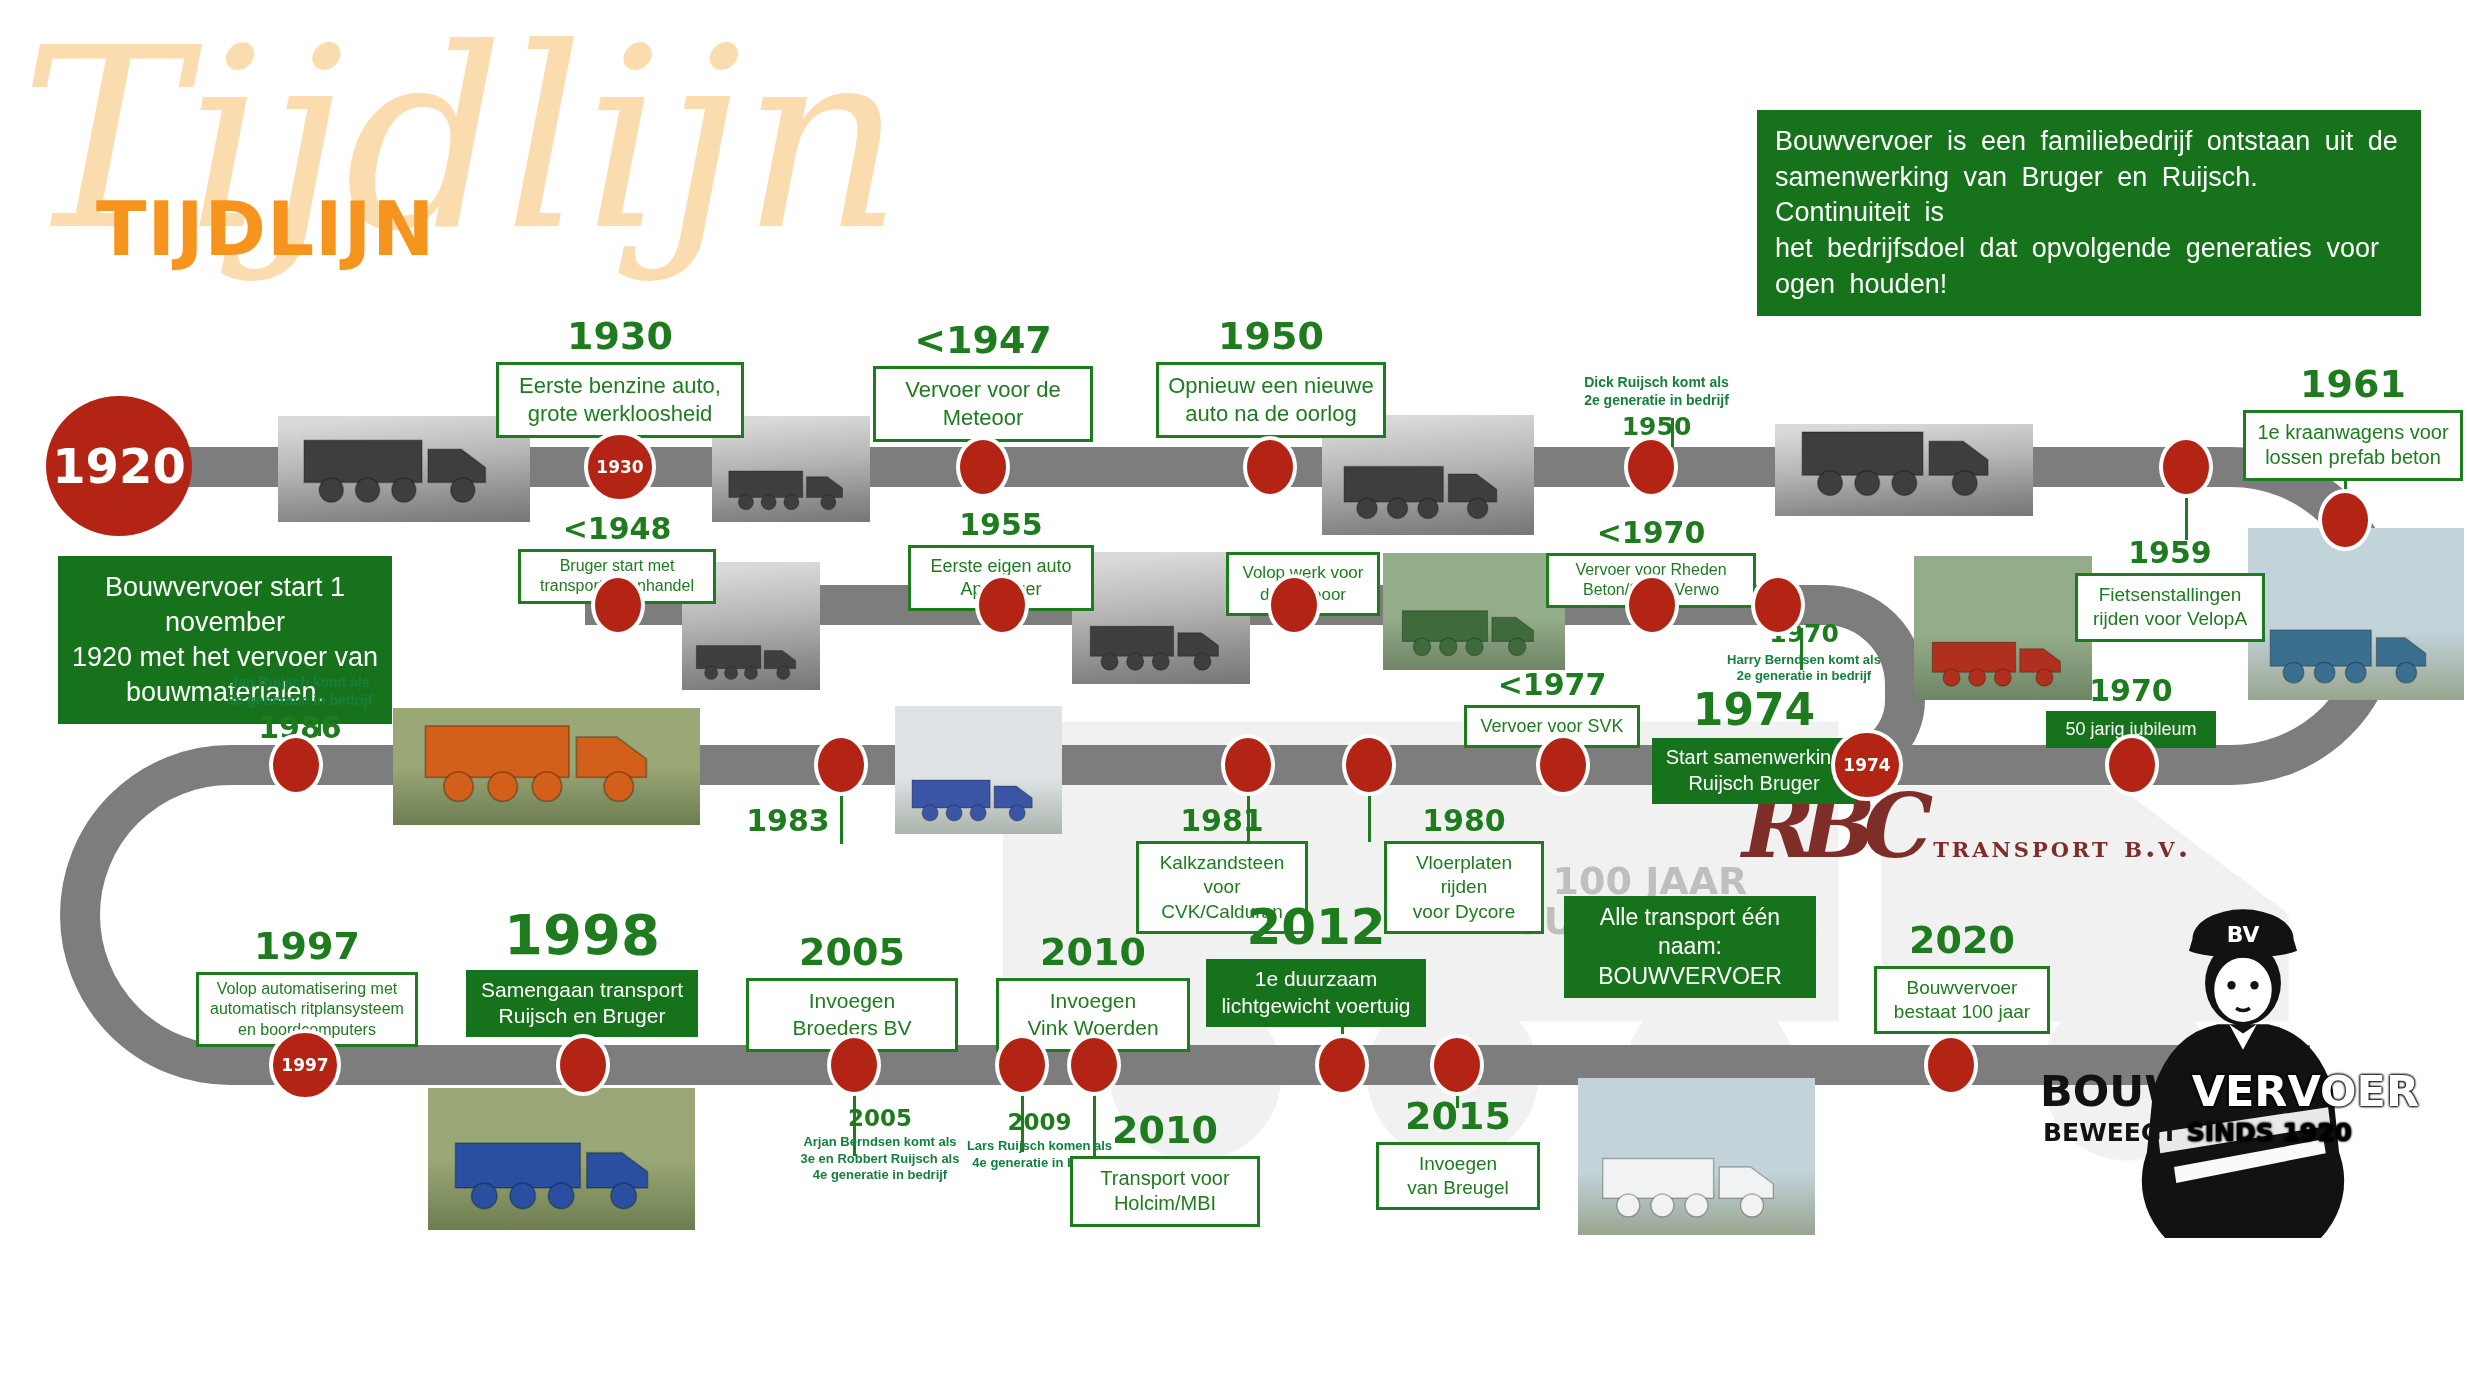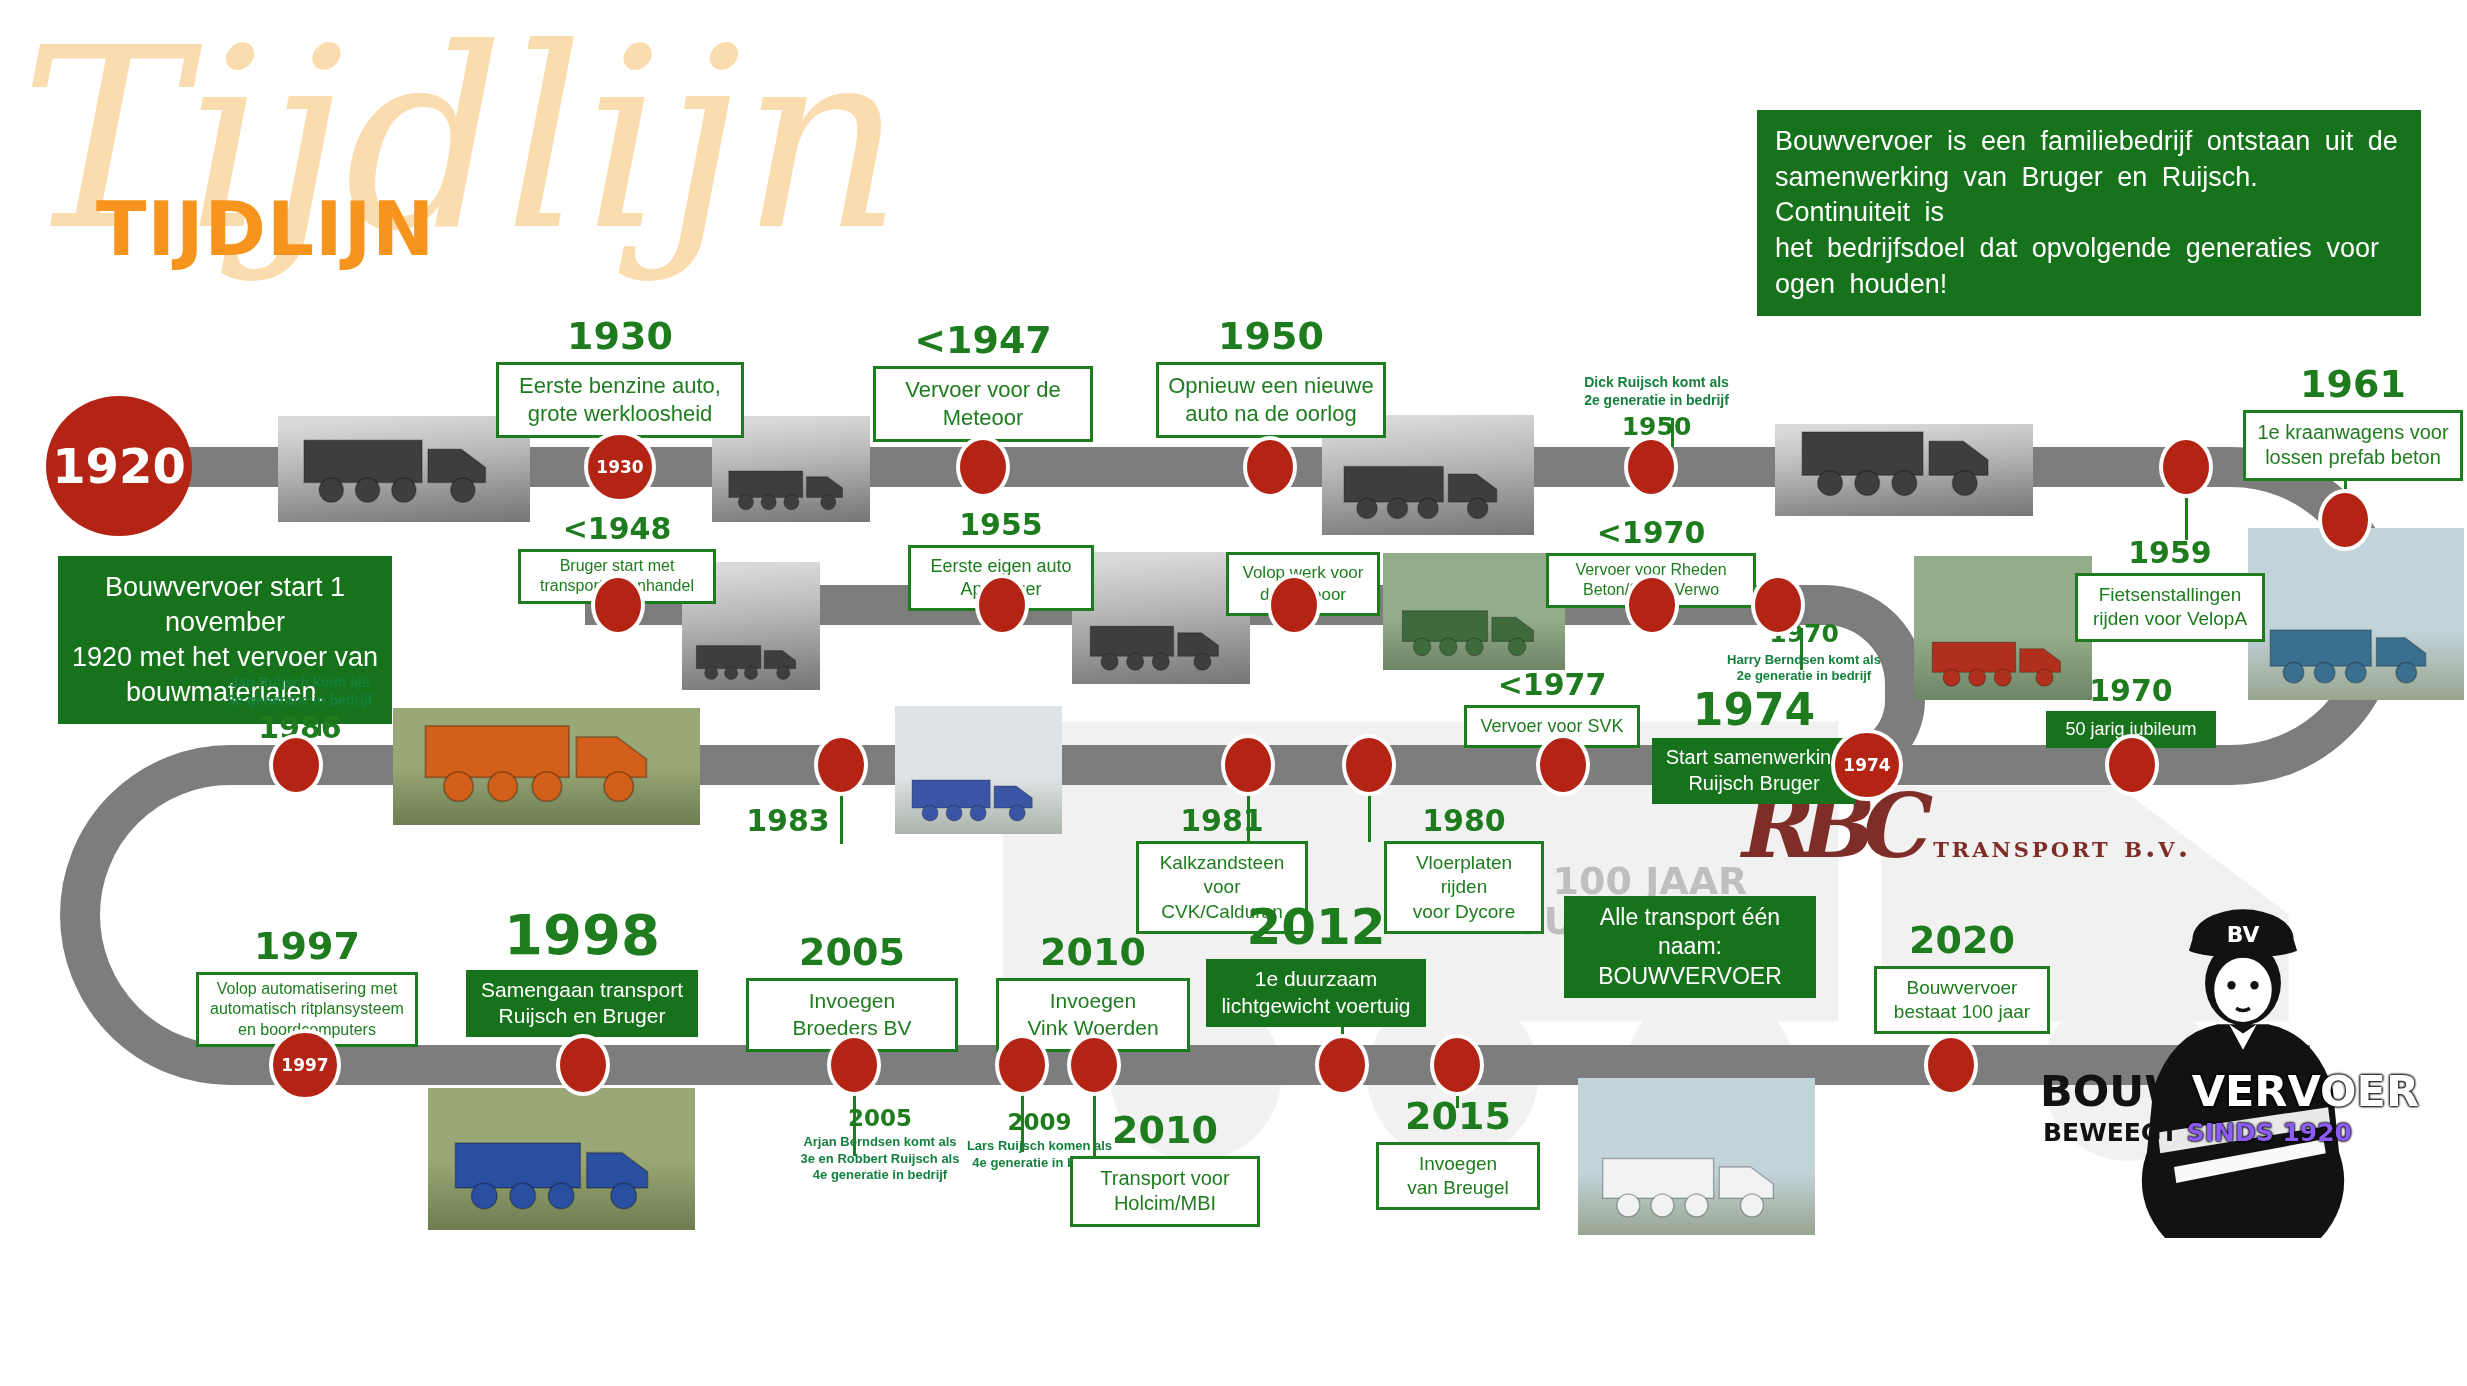--- a/index.html
+++ b/index.html
@@ -58,21 +58,21 @@
     font-size:30px;margin-left:14px;letter-spacing:3px;}
   
   #bvman{position:absolute;left:2128px;top:888px;width:230px;height:390px;z-index:8;}
   #bv-brand{position:absolute;left:2040px;top:1066px;z-index:9;font-family:"DejaVu Sans",sans-serif;
     font-weight:900;font-size:43px;letter-spacing:0px;white-space:nowrap;}
   #bv-brand .b1{color:#121212;}
   #bv-brand .b2{color:#fff;text-shadow:0 0 2px #000,0 0 2px #000,0 0 3px #000,0 0 3px #000;}
   #bv-tag{position:absolute;left:2043px;top:1118px;z-index:9;font-family:"DejaVu Sans",sans-serif;
     font-weight:900;font-size:25px;white-space:nowrap;}
   #bv-tag .t1{color:#121212;}
-  #bv-tag .t2{color:#8b5cf6;text-shadow:0 0 2px #000,0 0 2px #000,0 0 3px #000;}
+  #bv-tag .t2{color:#000000;text-shadow:0 0 2px #000,0 0 2px #000,0 0 3px #000;}
   
   #ev1930{left:496px;top:316px;width:248px;} #ev1930 .bx{font-size:22px;}
   #ev1947{left:873px;top:320px;width:220px;} #ev1947 .bx{font-size:22px;}
   #ev1950{left:1156px;top:316px;width:230px;} #ev1950 .bx{font-size:22px;}
   #ev1950d{left:1574px;top:374px;width:165px;}
   #ev1959{left:2075px;top:536px;width:190px;} #ev1959 .bx{font-size:19px;}
   #ev1961{left:2243px;top:364px;width:220px;}
   #ev1948{left:518px;top:512px;width:198px;}
   #ev1955{left:908px;top:508px;width:186px;} #ev1955 .bx{font-size:18px;}
   #evvolop{left:1226px;top:548px;width:154px;} #evvolop .bx{font-size:17px;}

